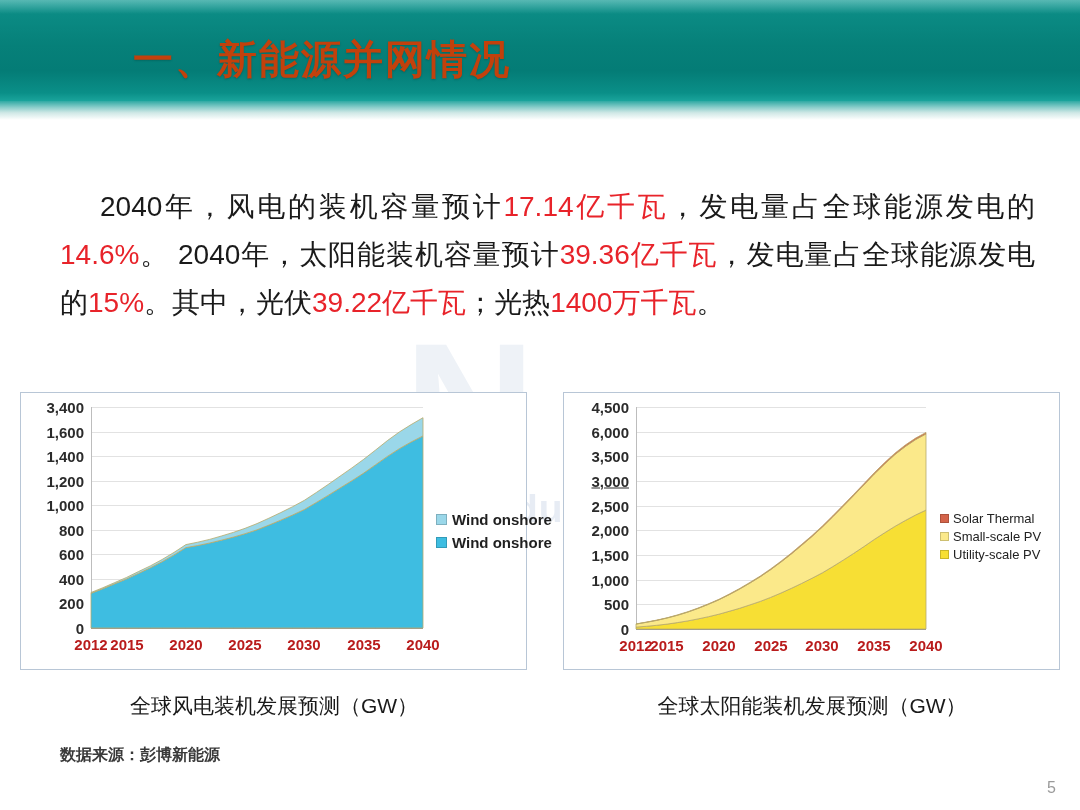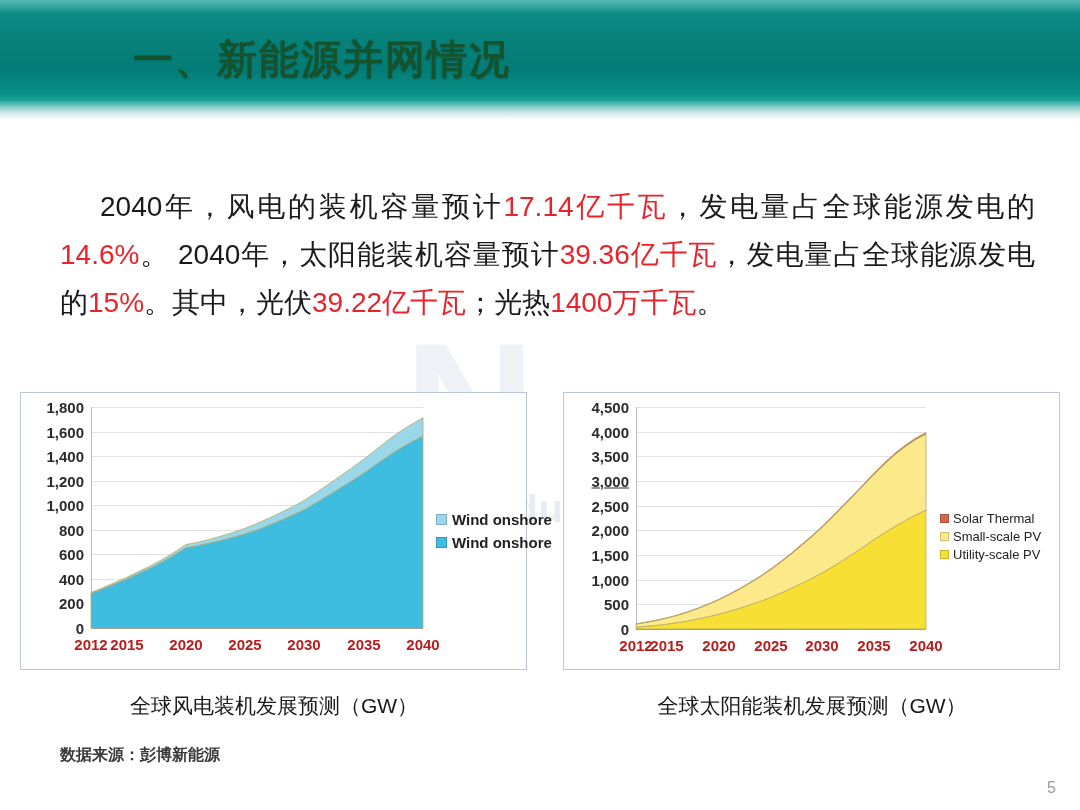--- a/index.html
+++ b/index.html
@@ -20,21 +20,21 @@
     content:"";position:absolute;left:0;top:0;width:1080px;height:14px;
     background:linear-gradient(180deg,rgba(255,255,255,.30),rgba(255,255,255,0));
     pointer-events:none;
   }
   .header-fade{
     position:absolute;left:0;top:101px;width:1080px;height:19px;
     background:linear-gradient(180deg,#2fa9a3 0%,#8ecfcc 35%,#cfe8e6 62%,#ffffff 100%);
   }
   .header-title{
     position:absolute;left:133px;top:36px;
-    font-size:40px;font-weight:bold;color:#14532d;
+    font-size:40px;font-weight:bold;color:#c2410c;
     letter-spacing:2px;line-height:46px;white-space:nowrap;
     text-shadow:0 1px 2px rgba(0,0,0,.18);
   }
 
   
   .wm-logo{
     position:absolute;left:404px;top:318px;width:205px;height:178px;
     color:#eef2f7;font-size:182px;font-weight:bold;line-height:178px;
     letter-spacing:-6px;user-select:none;
   }
@@ -129,21 +129,21 @@
         <div class="axis-h" style="left: 70px; top: 235px; width: 332px;"></div>
         <div class="ytick" style="top: 235px; left: 0px; width: 63px;">0</div>
         <div class="ytick" style="top: 210px; left: 0px; width: 63px;">200</div>
         <div class="ytick" style="top: 186px; left: 0px; width: 63px;">400</div>
         <div class="ytick" style="top: 161px; left: 0px; width: 63px;">600</div>
         <div class="ytick" style="top: 137px; left: 0px; width: 63px;">800</div>
         <div class="ytick" style="top: 112px; left: 0px; width: 63px;">1,000</div>
         <div class="ytick" style="top: 88px; left: 0px; width: 63px;">1,200</div>
         <div class="ytick" style="top: 63px; left: 0px; width: 63px;">1,400</div>
         <div class="ytick" style="top: 39px; left: 0px; width: 63px;">1,600</div>
-        <div class="ytick" style="top: 14px; left: 0px; width: 63px;">1,800</div>
+        <div class="ytick" style="top: 14px; left: 0px; width: 63px;">3,400</div>
         <div class="xtick" style="left: 70px; top: 243px;">2012</div>
         <div class="xtick" style="left: 106px; top: 243px;">2015</div>
         <div class="xtick" style="left: 165px; top: 243px;">2020</div>
         <div class="xtick" style="left: 224px; top: 243px;">2025</div>
         <div class="xtick" style="left: 283px; top: 243px;">2030</div>
         <div class="xtick" style="left: 343px; top: 243px;">2035</div>
         <div class="xtick" style="left: 402px; top: 243px;">2040</div>
         <svg width="505" height="276" style="position: absolute; left: 0px; top: 0px;">
           <path d="M70.0,200.3 L81.9,195.7 L93.7,190.8 L105.6,185.9 L117.4,180.4 L129.3,174.8 L141.1,168.7 L153.0,161.9 L164.9,154.6 L176.7,152.5 L188.6,150.0 L200.4,147.2 L212.3,144.1 L224.1,140.7 L236.0,136.8 L247.9,132.1 L259.7,127.2 L271.6,122.0 L283.4,116.5 L295.3,109.5 L307.1,102.4 L319.0,95.0 L330.9,87.7 L342.7,80.1 L354.6,71.7 L366.4,63.4 L378.3,55.7 L390.1,49.0 L402.0,42.9 L402.0,235.0 L390.1,235.0 L378.3,235.0 L366.4,235.0 L354.6,235.0 L342.7,235.0 L330.9,235.0 L319.0,235.0 L307.1,235.0 L295.3,235.0 L283.4,235.0 L271.6,235.0 L259.7,235.0 L247.9,235.0 L236.0,235.0 L224.1,235.0 L212.3,235.0 L200.4,235.0 L188.6,235.0 L176.7,235.0 L164.9,235.0 L153.0,235.0 L141.1,235.0 L129.3,235.0 L117.4,235.0 L105.6,235.0 L93.7,235.0 L81.9,235.0 L70.0,235.0 Z" fill="#3ebde1" stroke="#b8a96a" stroke-width="0.8"></path>
           <path d="M70.0,199.5 L81.9,194.7 L93.7,189.6 L105.6,184.4 L117.4,178.6 L129.3,172.9 L141.1,166.5 L153.0,159.4 L164.9,151.6 L176.7,149.2 L188.6,146.4 L200.4,143.0 L212.3,139.4 L224.1,135.3 L236.0,130.6 L247.9,125.2 L259.7,119.6 L271.6,113.7 L283.4,107.3 L295.3,99.5 L307.1,91.5 L319.0,83.2 L330.9,74.9 L342.7,66.3 L354.6,57.0 L366.4,47.6 L378.3,39.0 L390.1,31.6 L402.0,24.7 L402.0,42.9 L390.1,49.0 L378.3,55.7 L366.4,63.4 L354.6,71.7 L342.7,80.1 L330.9,87.7 L319.0,95.0 L307.1,102.4 L295.3,109.5 L283.4,116.5 L271.6,122.0 L259.7,127.2 L247.9,132.1 L236.0,136.8 L224.1,140.7 L212.3,144.1 L200.4,147.2 L188.6,150.0 L176.7,152.5 L164.9,154.6 L153.0,161.9 L141.1,168.7 L129.3,174.8 L117.4,180.4 L105.6,185.9 L93.7,190.8 L81.9,195.7 L70.0,200.3 Z" fill="#9ad7e9" stroke="#b8a96a" stroke-width="0.8"></path>
@@ -176,21 +176,21 @@
         <div class="axis-v" style="left: 72px; top: 14px; height: 222px;"></div>
         <div class="axis-h" style="left: 72px; top: 236px; width: 290px;"></div>
         <div class="ytick" style="top: 236px; left: 0px; width: 65px;">0</div>
         <div class="ytick" style="top: 211px; left: 0px; width: 65px;">500</div>
         <div class="ytick" style="top: 187px; left: 0px; width: 65px;">1,000</div>
         <div class="ytick" style="top: 162px; left: 0px; width: 65px;">1,500</div>
         <div class="ytick" style="top: 137px; left: 0px; width: 65px;">2,000</div>
         <div class="ytick" style="top: 113px; left: 0px; width: 65px;">2,500</div>
         <div class="ytick" style="top: 88px; left: 0px; width: 65px; text-decoration: underline;">3,000</div>
         <div class="ytick" style="top: 63px; left: 0px; width: 65px;">3,500</div>
-        <div class="ytick" style="top: 39px; left: 0px; width: 65px;">4,000</div>
+        <div class="ytick" style="top: 39px; left: 0px; width: 65px;">6,000</div>
         <div class="ytick" style="top: 14px; left: 0px; width: 65px; text-align: right;">4,500</div>
         <div class="xtick" style="left: 72px; top: 244px;">2012</div>
         <div class="xtick" style="left: 103px; top: 244px;">2015</div>
         <div class="xtick" style="left: 155px; top: 244px;">2020</div>
         <div class="xtick" style="left: 207px; top: 244px;">2025</div>
         <div class="xtick" style="left: 258px; top: 244px;">2030</div>
         <div class="xtick" style="left: 310px; top: 244px;">2035</div>
         <div class="xtick" style="left: 362px; top: 244px;">2040</div>
         <svg width="495" height="276" style="position: absolute; left: 0px; top: 0px;">
           <path d="M72.0,234.1 L82.4,233.3 L92.7,232.3 L103.1,231.1 L113.4,229.6 L123.8,227.9 L134.1,225.9 L144.5,223.7 L154.9,221.2 L165.2,218.3 L175.6,215.3 L185.9,211.9 L196.3,208.4 L206.6,204.4 L217.0,200.0 L227.4,195.3 L237.7,190.4 L248.1,185.2 L258.4,179.8 L268.8,173.6 L279.1,167.2 L289.5,160.5 L299.9,153.6 L310.2,146.5 L320.6,139.8 L330.9,133.4 L341.3,127.5 L351.6,122.0 L362.0,117.1 L362.0,236.0 L351.6,236.0 L341.3,236.0 L330.9,236.0 L320.6,236.0 L310.2,236.0 L299.9,236.0 L289.5,236.0 L279.1,236.0 L268.8,236.0 L258.4,236.0 L248.1,236.0 L237.7,236.0 L227.4,236.0 L217.0,236.0 L206.6,236.0 L196.3,236.0 L185.9,236.0 L175.6,236.0 L165.2,236.0 L154.9,236.0 L144.5,236.0 L134.1,236.0 L123.8,236.0 L113.4,236.0 L103.1,236.0 L92.7,236.0 L82.4,236.0 L72.0,236.0 Z" fill="#f7df34" stroke="#b8a96a" stroke-width="0.8"></path>

